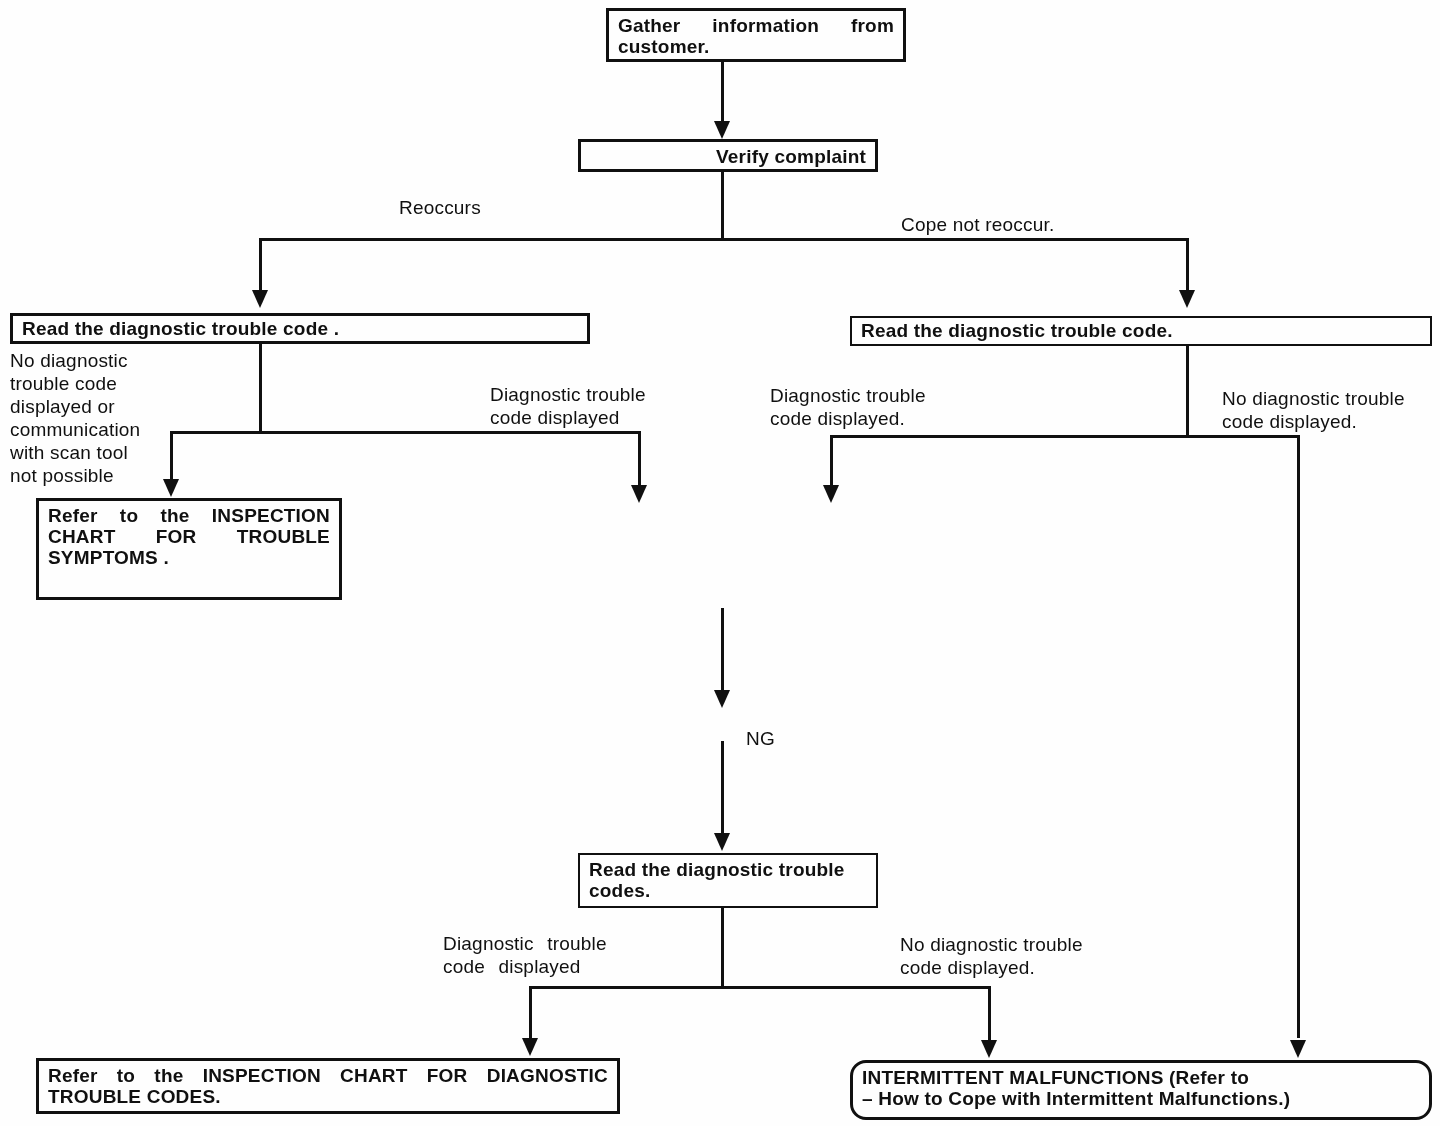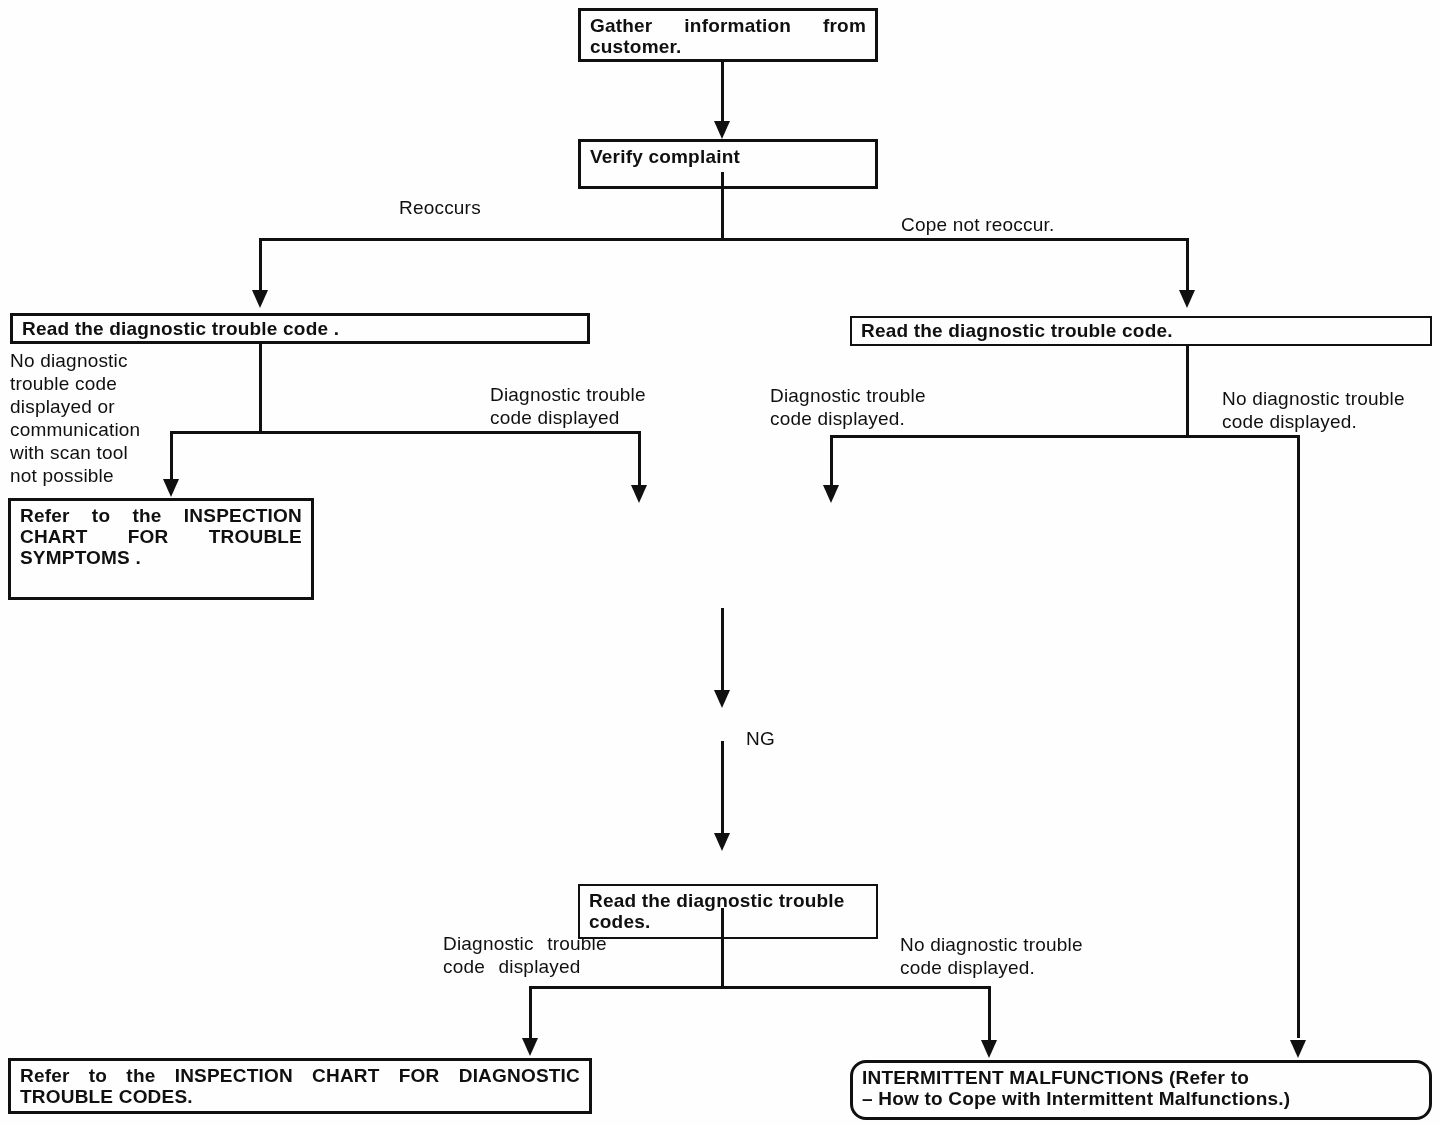--- a/index.html
+++ b/index.html
@@ -18,21 +18,21 @@
     border: 3px solid #101010;
     background: #fefefe;
     font-weight: bold;
     font-size: 19px;
     line-height: 21px;
     padding: 4px 9px;
     letter-spacing: 0.2px;
   }
   .b2 { border-width: 2px; }
   .slim { padding-top: 2px; padding-bottom: 2px; }
-  .justify { text-align: justify; }
+  .justify { text-align: justify; margin-left: 28px; }
   .justify-all { text-align: justify; text-align-last: justify; }
   .pre { white-space: pre-line; }
   .lbl {
     position: absolute;
     font-size: 19px;
     line-height: 23px;
     white-space: pre-line;
     letter-spacing: 0.2px;
   }
   .vline { position: absolute; width: 3px; background: #101010; }
@@ -44,31 +44,31 @@
     border-top: 18px solid #101010;
   }
 </style>
 </head>
 <body>
 
 <div class="canvas">
 
   <div class="box justify" style="left:578px; top:8px; width:300px; height:54px;">Gather information from customer.</div>
 
-  <div class="box" style="left:578px; top:139px; width:300px; height:50px;">Verify complaint</div>
+  <div class="box" style="left:578px; top:139px; width:300px; height:33px;text-align:right;">Verify complaint</div>
 
   <div class="box slim" style="left:10px; top:313px; width:580px; height:31px;">Read the diagnostic trouble code .</div>
 
   <div class="box b2 slim" style="left:850px; top:316px; width:582px; height:30px;">Read the diagnostic trouble code.</div>
 
   <div class="box justify" style="left:8px; top:498px; width:306px; height:102px;">Refer to the INSPECTION CHART FOR TROUBLE SYMPTOMS .</div>
 
 
 
-  <div class="box b2 pre" style="left:578px; top:853px; width:300px; height:55px;margin-top:31px;">Read the diagnostic trouble
+  <div class="box b2 pre" style="left:578px; top:853px; width:300px; height:55px;">Read the diagnostic trouble
 codes.</div>
 
   <div class="box justify" style="left:8px; top:1058px; width:584px; height:56px;">Refer to the INSPECTION CHART FOR DIAGNOSTIC TROUBLE CODES.</div>
 
   <div class="box pre" style="left:850px; top:1060px; width:582px; height:60px;border-radius:16px;">INTERMITTENT MALFUNCTIONS (Refer to
 – How to Cope with Intermittent Malfunctions.)</div>
 
   <div class="lbl" style="left:399px; top:196px;">Reoccurs</div>
 
   <div class="lbl" style="left:901px; top:213px;">Cope not reoccur.</div>

